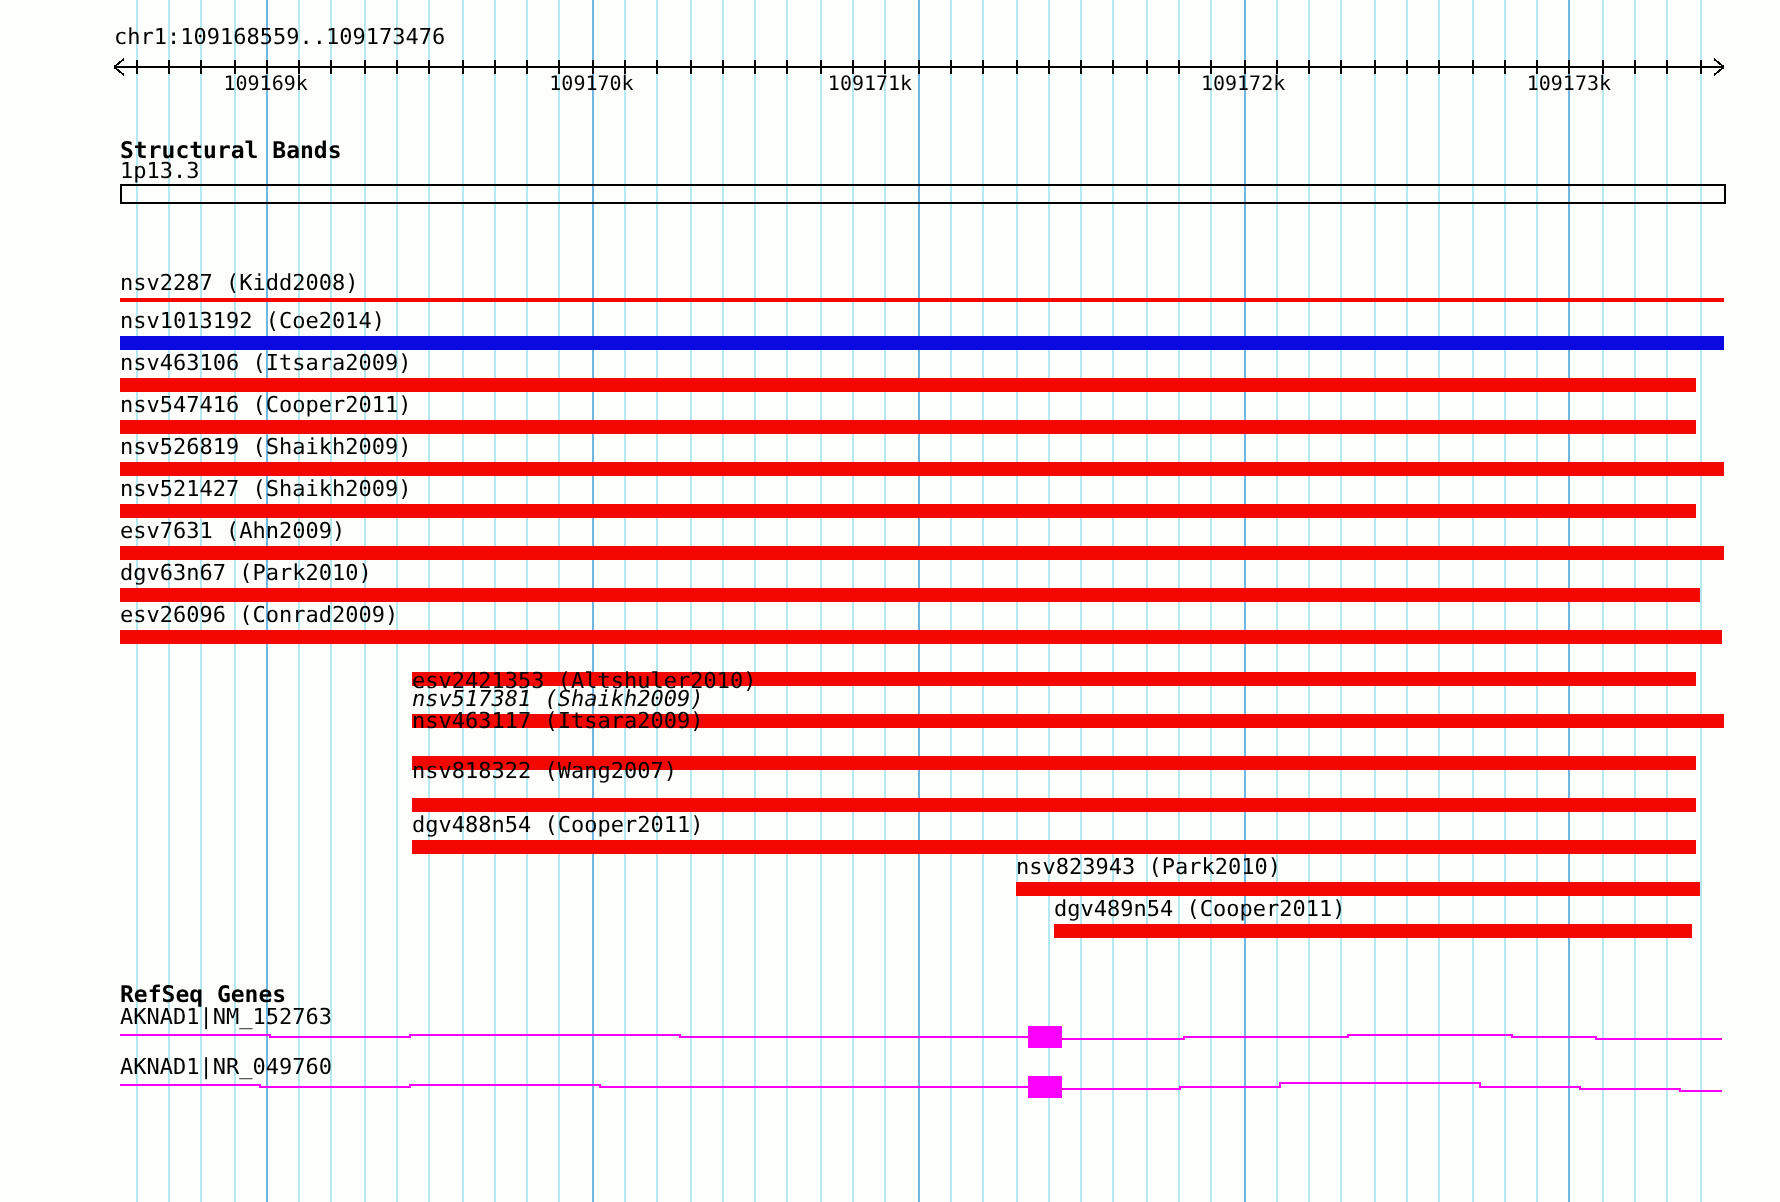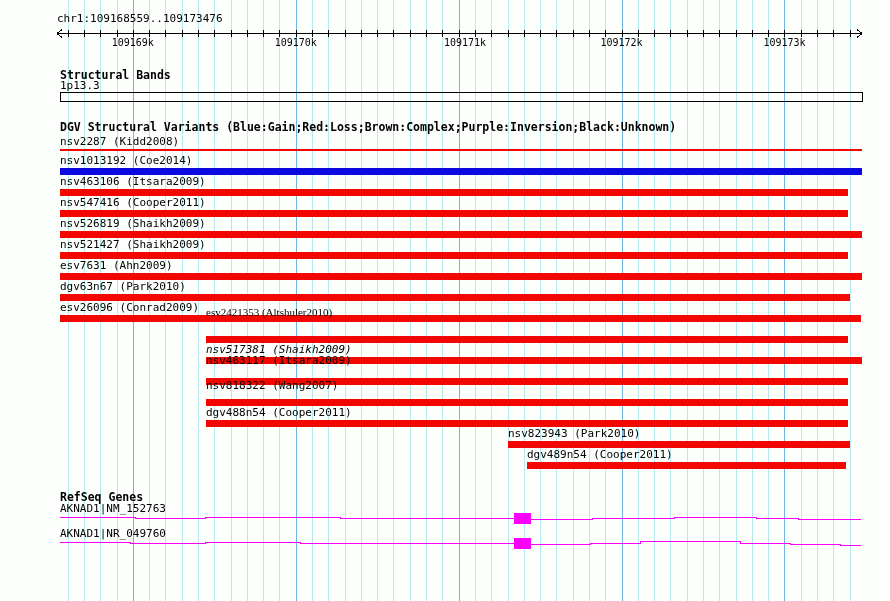--- a/index.html
+++ b/index.html
@@ -137,49 +137,48 @@
       <path d="M60 517.5 L135 517.5 L135 518.5 L205 518.5 L205 517.5 L265 517.5 L340 517.5 L340 518.5 L460 518.5 L514 518.5 L531 519.5 L592 519.5 L592 518.5 L634 518.5 L674 518.5 L674 517.5 L716 517.5 L756 517.5 L756 518.5 L798 518.5 L798 519.5 L840 519.5 L861 519.5" fill="none" stroke="#fb00fb" stroke-width="1" shape-rendering="crispEdges"></path>
       <path d="M60 542.5 L130 542.5 L130 543.5 L205 543.5 L205 542.5 L300 542.5 L300 543.5 L460 543.5 L514 543.5 L531 544.5 L590 544.5 L590 543.5 L640 543.5 L640 541.5 L740 541.5 L740 543.5 L790 543.5 L790 544.5 L840 544.5 L840 545.5 L861 545.5" fill="none" stroke="#fb00fb" stroke-width="1" shape-rendering="crispEdges"></path>
     </svg>
 
   <div class="txt" style="left:57px;top:13px">chr1:109168559..109173476</div>
 
   <div class="txt hdr" style="left:60px;top:69px">Structural Bands</div>
 
   <div class="txt" style="left:60px;top:80px">1p13.3</div>
 
-  <div class="txt hdr" style="left:60px;top:121px">DGV Structural Variants (Blue:Gain;Red:Loss;Brown:Complex;Purple:Inversion;Black:Unknown)</div>
 
   <div class="txt hdr" style="left:60px;top:491px">RefSeq Genes</div>
 
   <div id="dynamic-layer">
       <div class="ticklabel" style="left: 132.841px; top: 37px;">109169k</div>
       <div class="ticklabel" style="left: 295.745px; top: 37px;">109170k</div>
-      <div class="ticklabel" style="left: 465px; top: 37px;">109171k</div>
+      <div class="ticklabel" style="left: 435px; top: 37px;">109171k</div>
       <div class="ticklabel" style="left: 621.553px; top: 37px;">109172k</div>
       <div class="ticklabel" style="left: 784.458px; top: 37px;">109173k</div>
       <div class="txt" style="left: 60px; top: 136px;">nsv2287 (Kidd2008)</div>
       <div class="bar" style="left: 60px; top: 149px; width: 802px; height: 2px; background: rgb(242, 8, 0);"></div>
       <div class="txt" style="left: 60px; top: 155px;">nsv1013192 (Coe2014)</div>
       <div class="bar" style="left: 60px; top: 168px; width: 802px; height: 7px; background: rgb(10, 10, 224);"></div>
       <div class="txt" style="left: 60px; top: 176px;">nsv463106 (Itsara2009)</div>
       <div class="bar" style="left: 60px; top: 189px; width: 788px; height: 7px; background: rgb(242, 8, 0);"></div>
       <div class="txt" style="left: 60px; top: 197px;">nsv547416 (Cooper2011)</div>
       <div class="bar" style="left: 60px; top: 210px; width: 788px; height: 7px; background: rgb(242, 8, 0);"></div>
       <div class="txt" style="left: 60px; top: 218px;">nsv526819 (Shaikh2009)</div>
       <div class="bar" style="left: 60px; top: 231px; width: 802px; height: 7px; background: rgb(242, 8, 0);"></div>
       <div class="txt" style="left: 60px; top: 239px;">nsv521427 (Shaikh2009)</div>
       <div class="bar" style="left: 60px; top: 252px; width: 788px; height: 7px; background: rgb(242, 8, 0);"></div>
       <div class="txt" style="left: 60px; top: 260px;">esv7631 (Ahn2009)</div>
       <div class="bar" style="left: 60px; top: 273px; width: 802px; height: 7px; background: rgb(242, 8, 0);"></div>
       <div class="txt" style="left: 60px; top: 281px;">dgv63n67 (Park2010)</div>
       <div class="bar" style="left: 60px; top: 294px; width: 790px; height: 7px; background: rgb(242, 8, 0);"></div>
       <div class="txt" style="left: 60px; top: 302px;">esv26096 (Conrad2009)</div>
       <div class="bar" style="left: 60px; top: 315px; width: 801px; height: 7px; background: rgb(242, 8, 0);"></div>
-      <div class="txt" style="left: 206px; top: 306px; font-family: Liberation Serif, serif;">esv2421353 (Altshuler2010)</div>
+      <div class="txt" style="left: 206px; top: 335px;">esv2421353 (Altshuler2010)</div>
       <div class="bar" style="left: 206px; top: 336px; width: 642px; height: 7px; background: rgb(242, 8, 0);"></div>
       <div class="txt" style="left: 206px; top: 344px; font-style: italic;">nsv517381 (Shaikh2009)</div>
       <div class="bar" style="left: 206px; top: 357px; width: 656px; height: 7px; background: rgb(242, 8, 0);"></div>
       <div class="txt" style="left: 206px; top: 355px;">nsv463117 (Itsara2009)</div>
       <div class="bar" style="left: 206px; top: 378px; width: 642px; height: 7px; background: rgb(242, 8, 0);"></div>
       <div class="txt" style="left: 206px; top: 380px;">nsv818322 (Wang2007)</div>
       <div class="bar" style="left: 206px; top: 399px; width: 642px; height: 7px; background: rgb(242, 8, 0);"></div>
       <div class="txt" style="left: 206px; top: 407px;">dgv488n54 (Cooper2011)</div>
       <div class="bar" style="left: 206px; top: 420px; width: 642px; height: 7px; background: rgb(242, 8, 0);"></div>
       <div class="txt" style="left: 508px; top: 428px;">nsv823943 (Park2010)</div>

